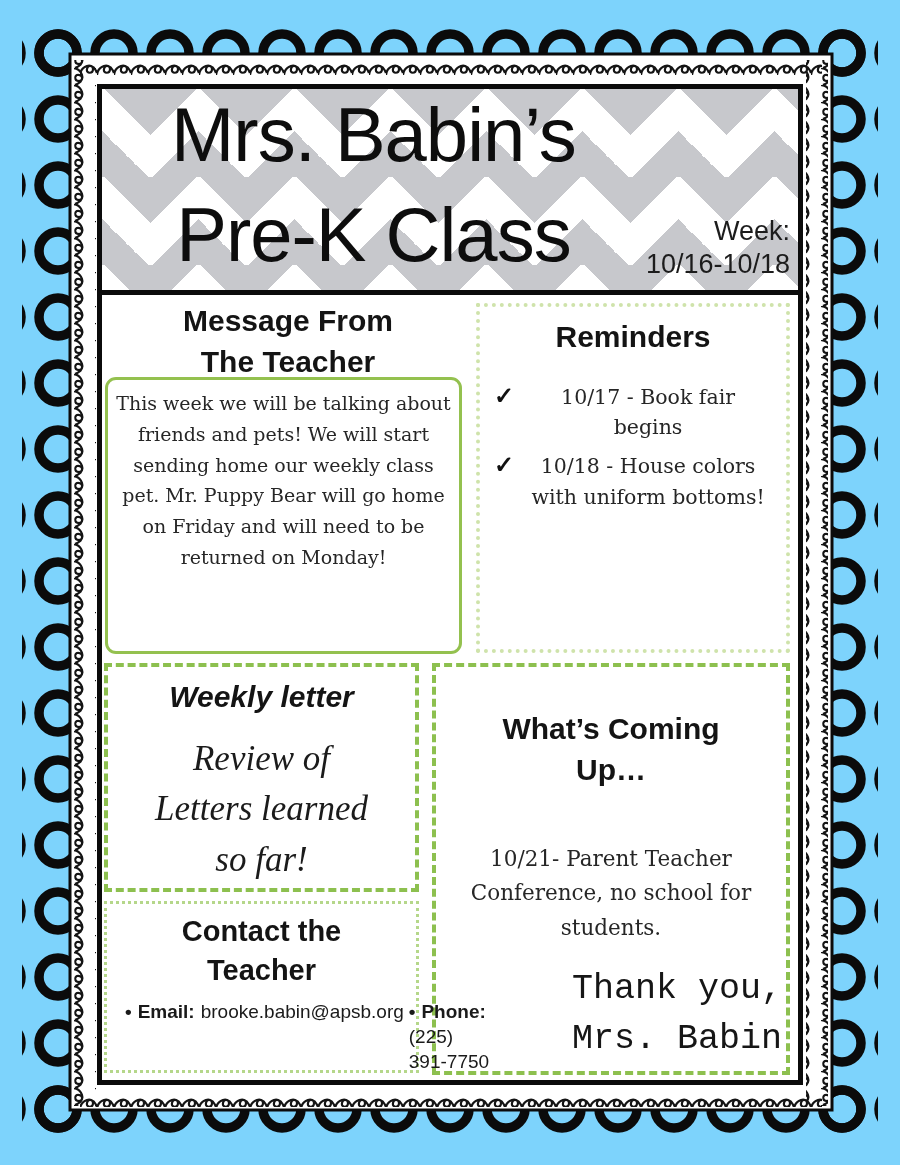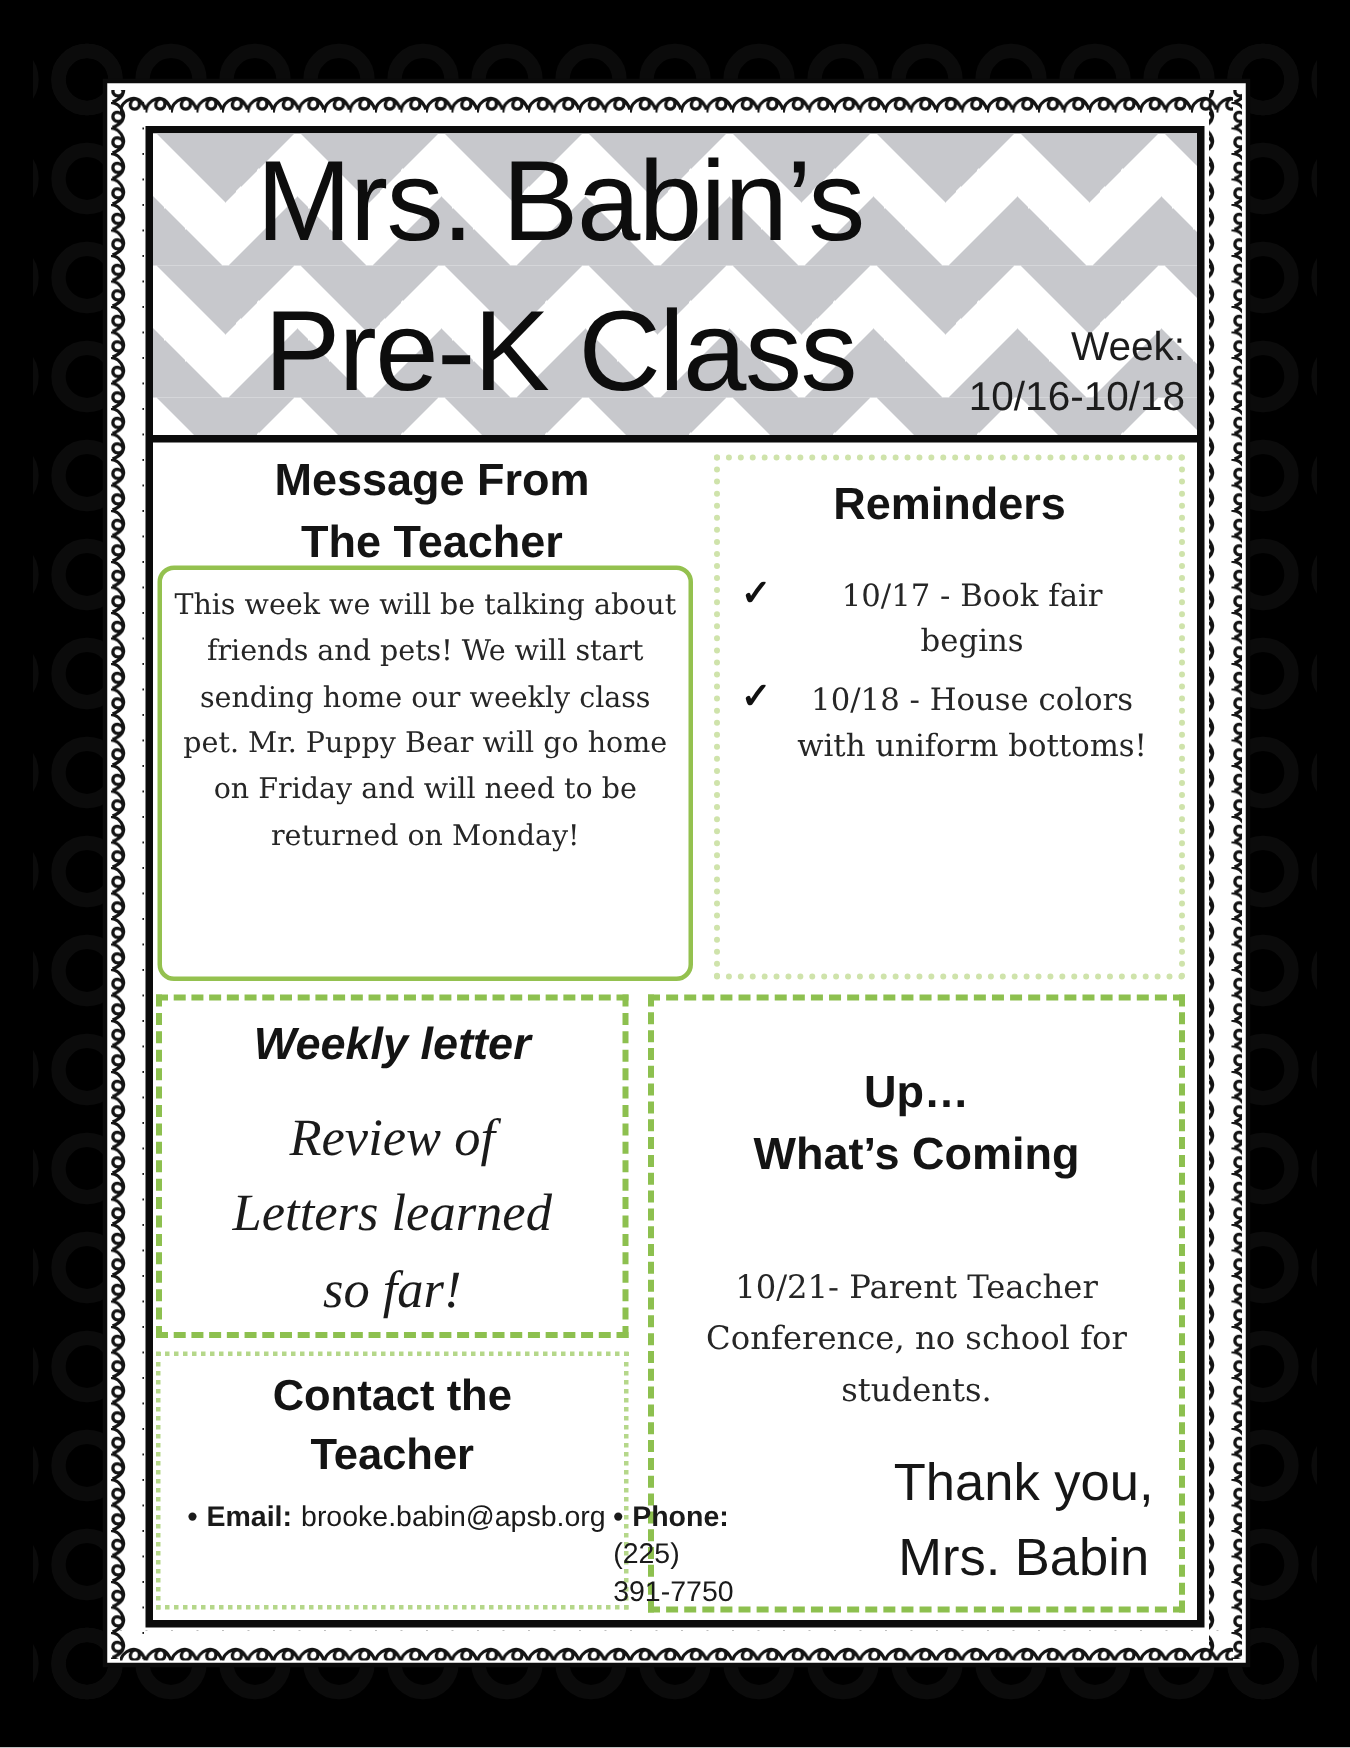--- a/index.html
+++ b/index.html
@@ -1,17 +1,17 @@
 <!DOCTYPE html>
 <html><head>
 <meta charset="utf-8">
 <style>
   html,body{margin:0;padding:0;background:#fff;}
   .stage{
-    position:relative;width:900px;height:1165px;background:#000000;overflow:hidden;
+    position:relative;width:900px;height:1165px;background:#7dd3fc;overflow:hidden;
     font-family:"Liberation Sans", sans-serif;color:#111;
   }
   .frame-svg{position:absolute;left:0;top:0;z-index:0;}
   
   .content{
     position:absolute;left:97px;top:84px;width:706px;height:1001px;
     box-sizing:border-box;border:5px solid #0b0b0b;background:#fff;z-index:1;
   }
   
   .header{
@@ -66,22 +66,22 @@
     text-align:center;color:#1b1b1b;
   }
   .weekly-body span{display:block;}
   .comingup-box{
     position:absolute;left:330px;top:574px;width:358px;height:412px;box-sizing:border-box;
     border:4px dashed #8dc04f;padding:8px 10px;
   }
   .comingup-heading{margin-top:34px;}
   .comingup-body{margin-top:52px;font-size:21.5px;line-height:1.6;text-align:center;}
   .signoff{
-    position:absolute;right:17px;bottom:6px;text-align:center;
-    font-size:35px;line-height:1.45;color:#161616;
+    position:absolute;right:4px;bottom:6px;text-align:center;
+    font-size:35px;line-height:1.45;color:#161616;font-family:Liberation Mono, monospace;
   }
   .signoff span{display:block;}
   .contact-box{
     position:absolute;left:2px;top:812px;width:315px;height:172px;box-sizing:border-box;
     border:3px dotted #b5d78a;padding:8px 6px;
   }
   .contact-heading{font-size:29px;}
   .contact-list{margin-top:10px;padding-left:12px;display:flex;gap:5px;}
   .contact-item{font-size:19px;line-height:1.3;color:#1a1a1a;}
   .contact-item .bullet{font-weight:700;margin-right:6px;}
@@ -155,22 +155,22 @@
       <div class="h2">Weekly letter</div>
       <div class="weekly-body">
         <span>Review of</span>
         <span>Letters learned</span>
         <span>so far!</span>
       </div>
     </div>
 
     <div class="comingup-box">
       <div class="h2 comingup-heading">
+        <span>What’s Coming</span>
         <span>Up…</span>
-        <span>What’s Coming</span>
       </div>
       <div class="comingup-body script">10/21- Parent Teacher Conference, no school for students.</div>
       <div class="signoff">
         <span>Thank you,</span>
         <span>Mrs. Babin</span>
       </div>
     </div>
 
     <div class="contact-box">
       <div class="h2 contact-heading">

